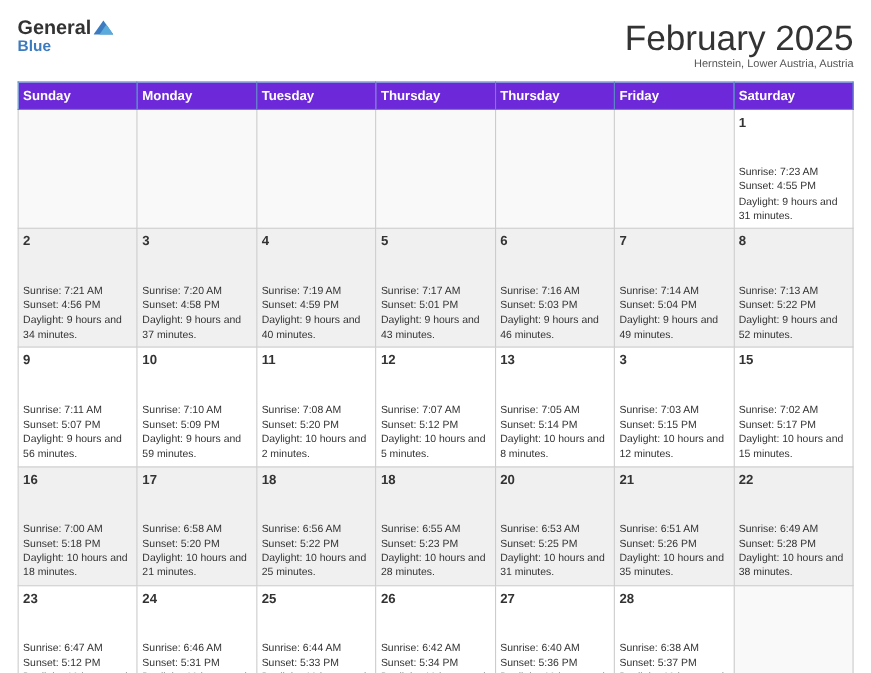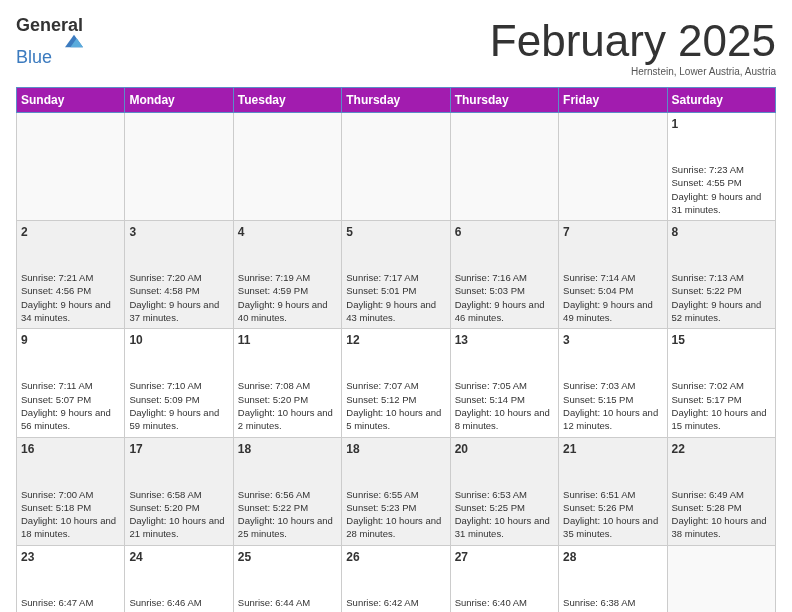--- a/index.html
+++ b/index.html
@@ -21,55 +21,54 @@
       flex-direction: column;
       align-items: flex-start;
     }
     .logo-general {
       font-size: 18px;
       font-weight: bold;
       color: #333;
       line-height: 1;
     }
     .logo-blue {
-      font-size: 18px;
-      font-weight: normal;
+      font-size: 14px;
+      font-weight: bold;
       color: #3c7bbf;
       line-height: 1;
     }
     .logo-icon {
       width: 18px;
       height: 14px;
       display: inline-block;
       margin-left: 2px;
     }
     .logo-row {
       display: flex;
-      align-items: flex-end;
-      flex-direction: column;
+      align-items: center;
     }
     .title-section {
       text-align: right;
     }
     .month-title {
-      font-size: 44px;
+      font-size: 32px;
       color: #333;
       font-weight: normal;
     }
     .location-title {
       font-size: 10px;
       color: #555;
     }
     .calendar {
       width: 100%;
       border-collapse: collapse;
       border: 1px solid #ccc;
     }
     .calendar th {
-      background-color: #a21caf;
+      background-color: #6d28d9;
       color: #fff;
       font-size: 12px;
       padding: 5px 4px;
       text-align: left;
       border: 1px solid #5a8dc7;
       font-weight: bold;
     }
     .calendar td {
       border: 1px solid #ccc;
       vertical-align: top;

